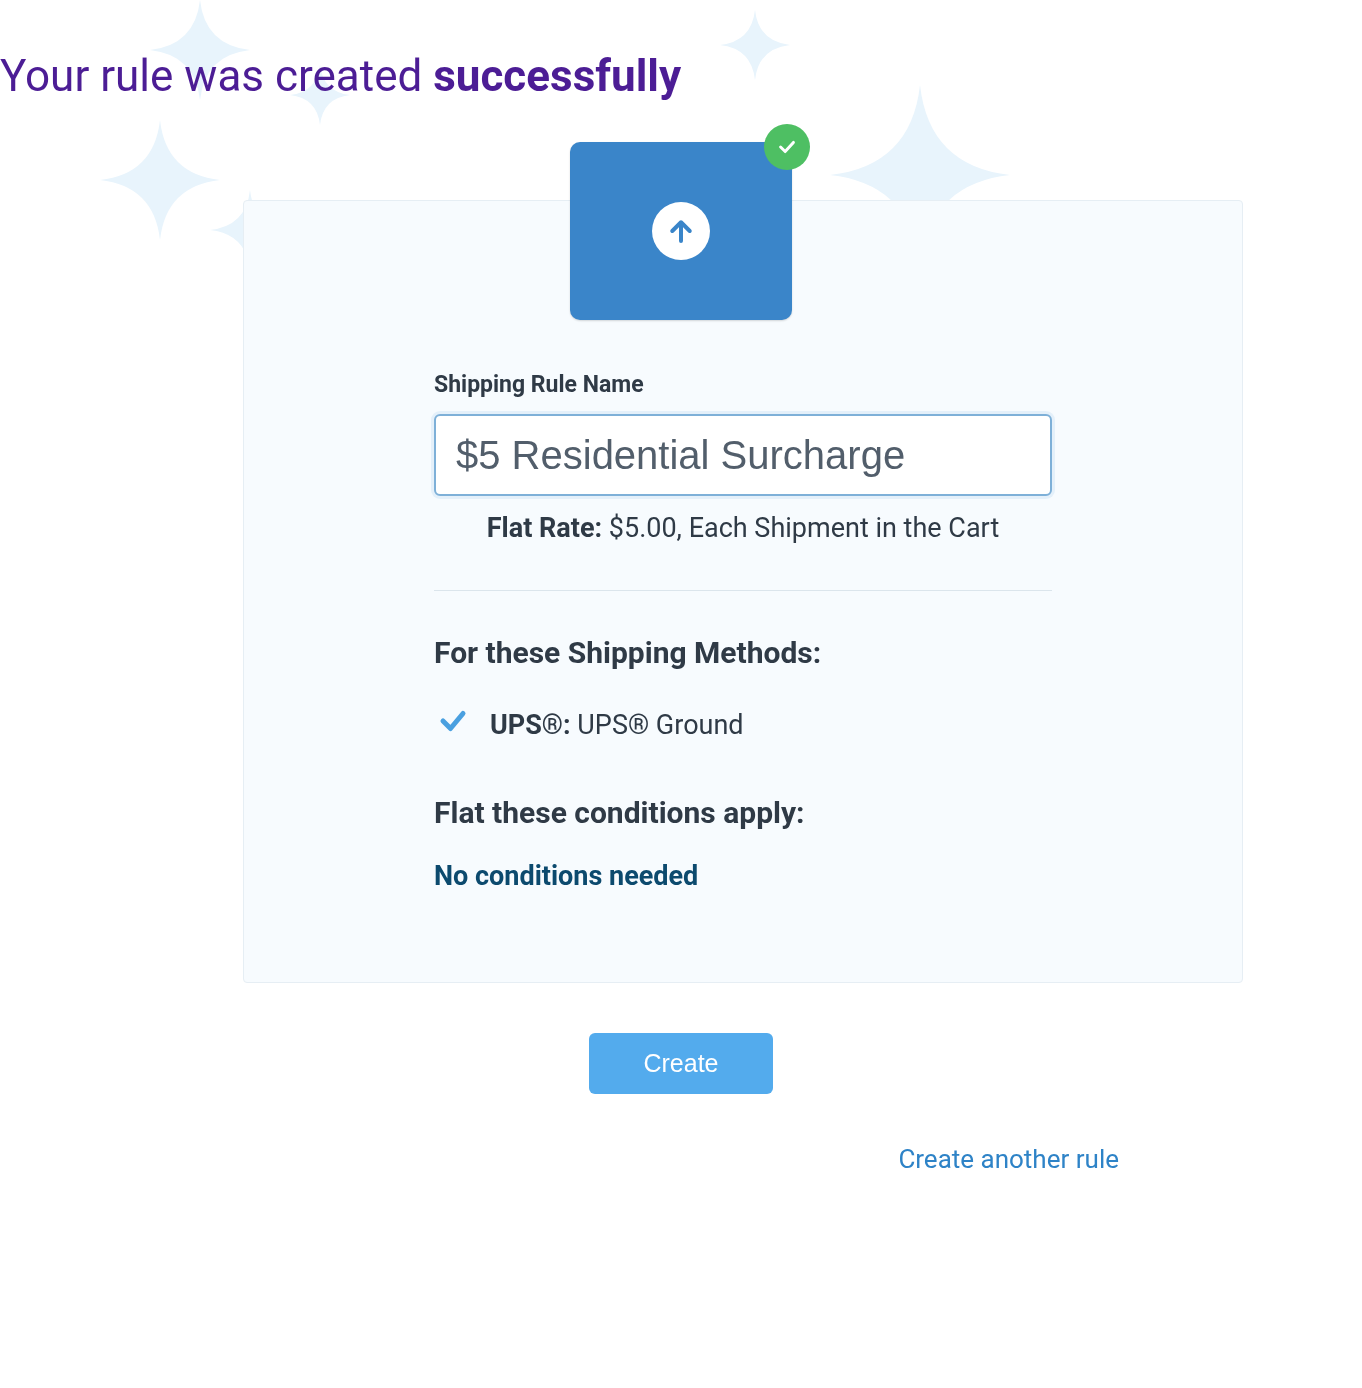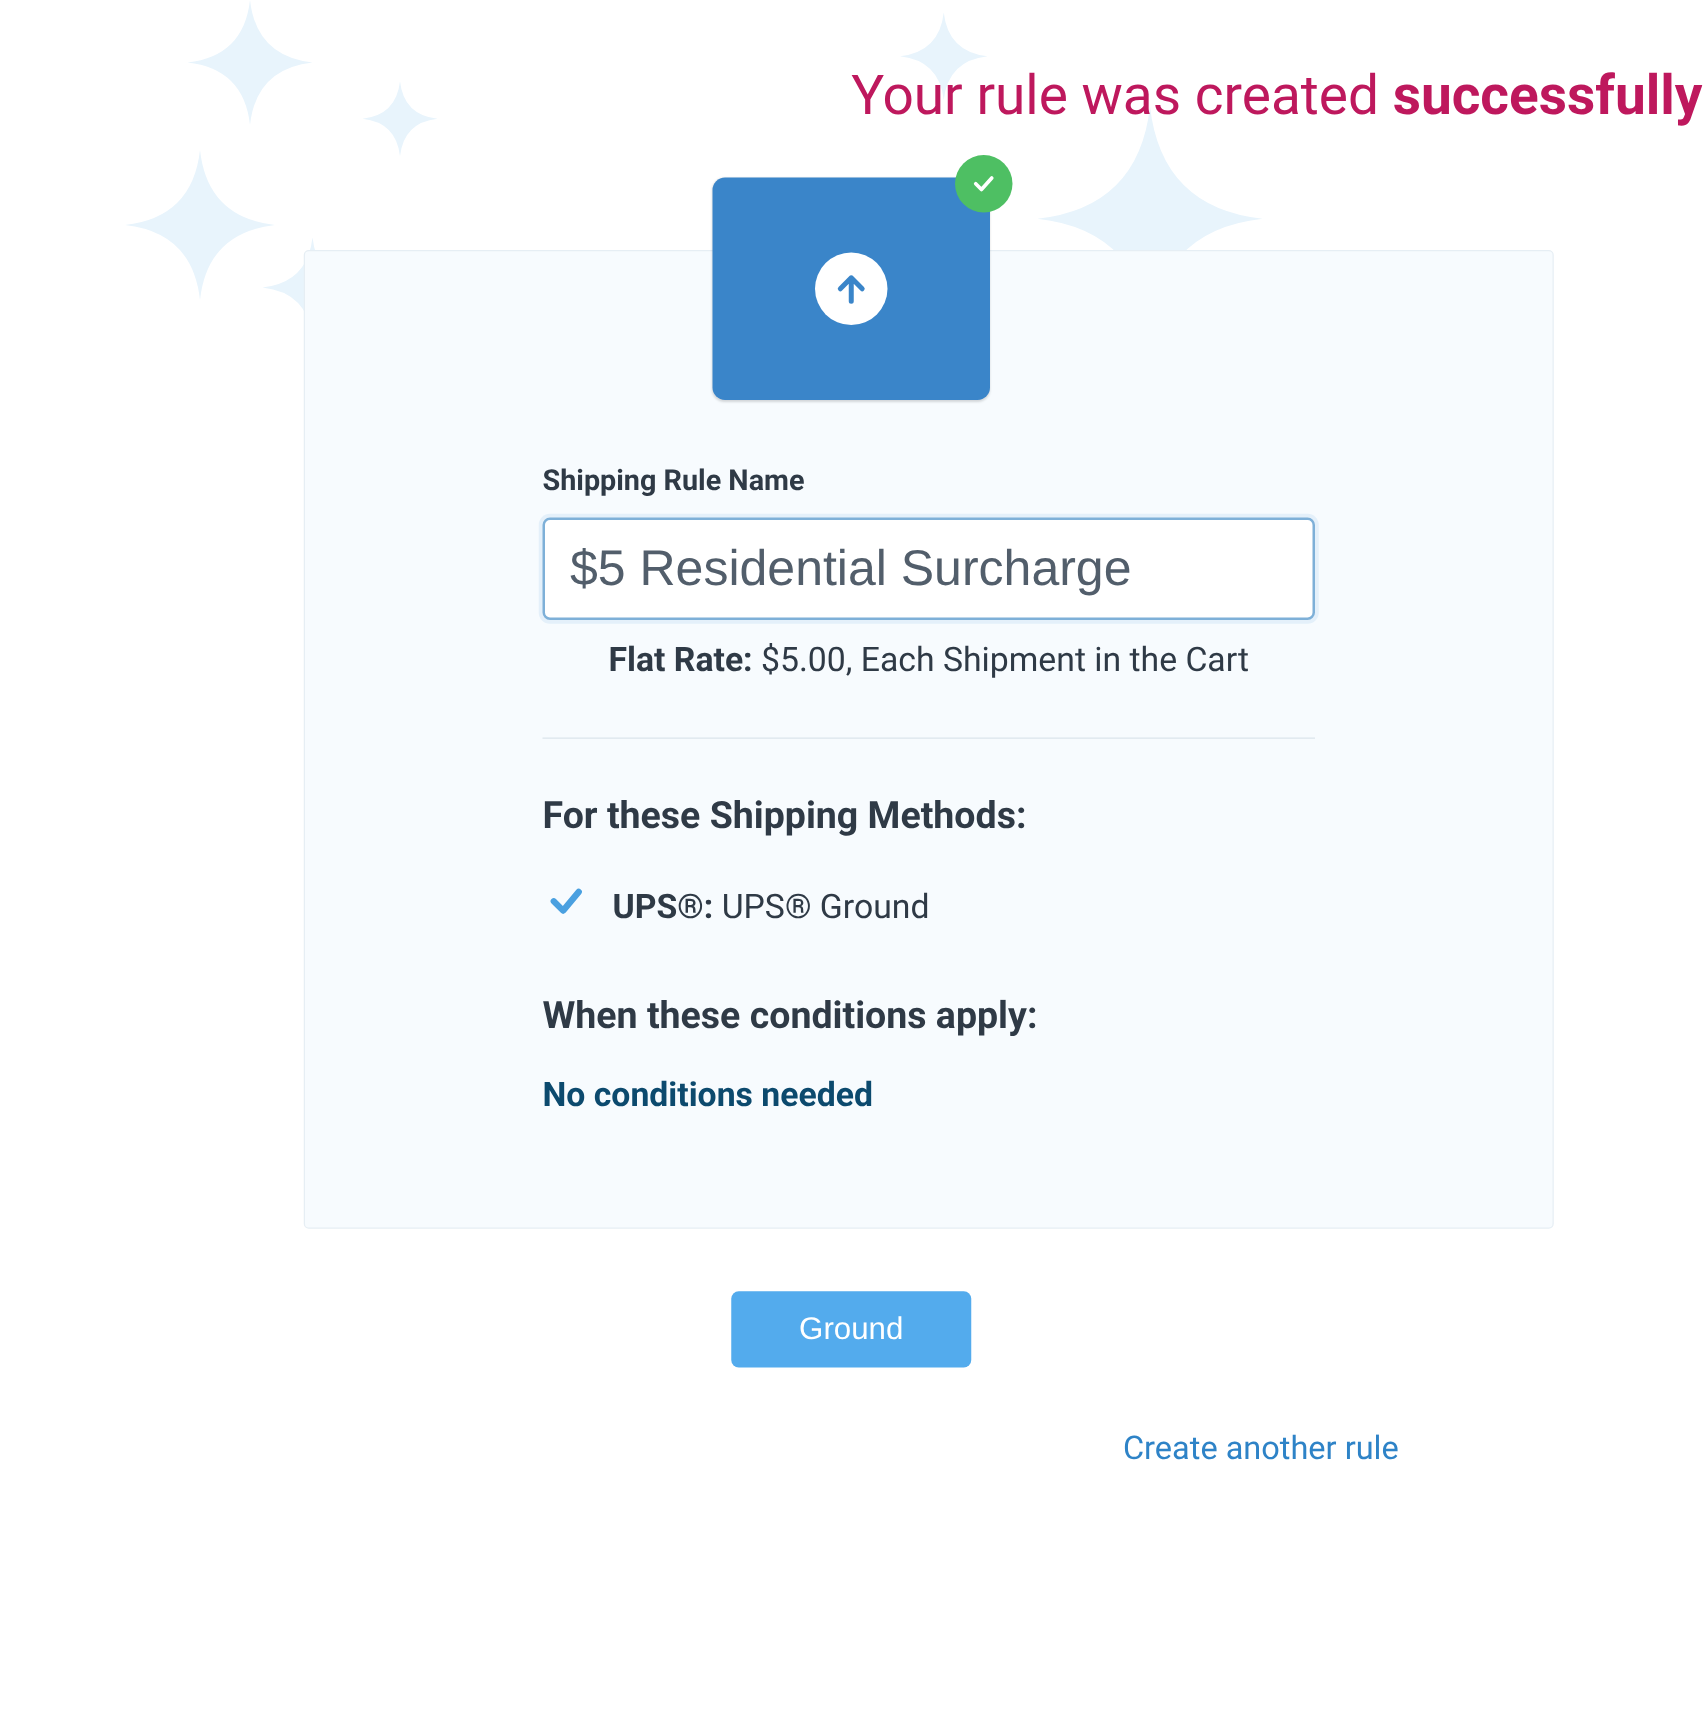--- a/index.html
+++ b/index.html
@@ -13,23 +13,23 @@
       width: 1362px;
       height: 1388px;
       position: relative;
       overflow: hidden;
     }
     .sparkle {
       position: absolute;
       pointer-events: none;
     }
     .heading {
-      text-align: right;
+      text-align: left;
       font-size: 44px;
-      color: #be185d;
+      color: #4c1d95;
       font-weight: 400;
       margin-top: 50px;
       position: relative;
       z-index: 2;
     }
     .heading strong {
       font-weight: 700;
     }
     .card-wrap {
       position: relative;
@@ -220,21 +220,21 @@
       <span class="check">
         <svg width="30" height="30" viewBox="0 0 24 24" fill="none">
           <path d="M4 12 L10 18 L20 6" stroke="#4aa0e0" stroke-width="4" stroke-linecap="round" stroke-linejoin="round"></path>
         </svg>
       </span>
       <span class="method-text">
         <span class="carrier">UPS®:</span><span> UPS® Ground</span>
       </span>
     </div>
 
-    <div class="section-heading">When these conditions apply:</div>
+    <div class="section-heading">Flat these conditions apply:</div>
     <div class="conditions-text">No conditions needed</div>
   </div>
 
   <div class="actions">
-    <button class="finish-btn">Ground</button>
+    <button class="finish-btn">Create</button>
     <a class="create-another">Create another rule</a>
   </div>
 </div>
 
 </body></html>

